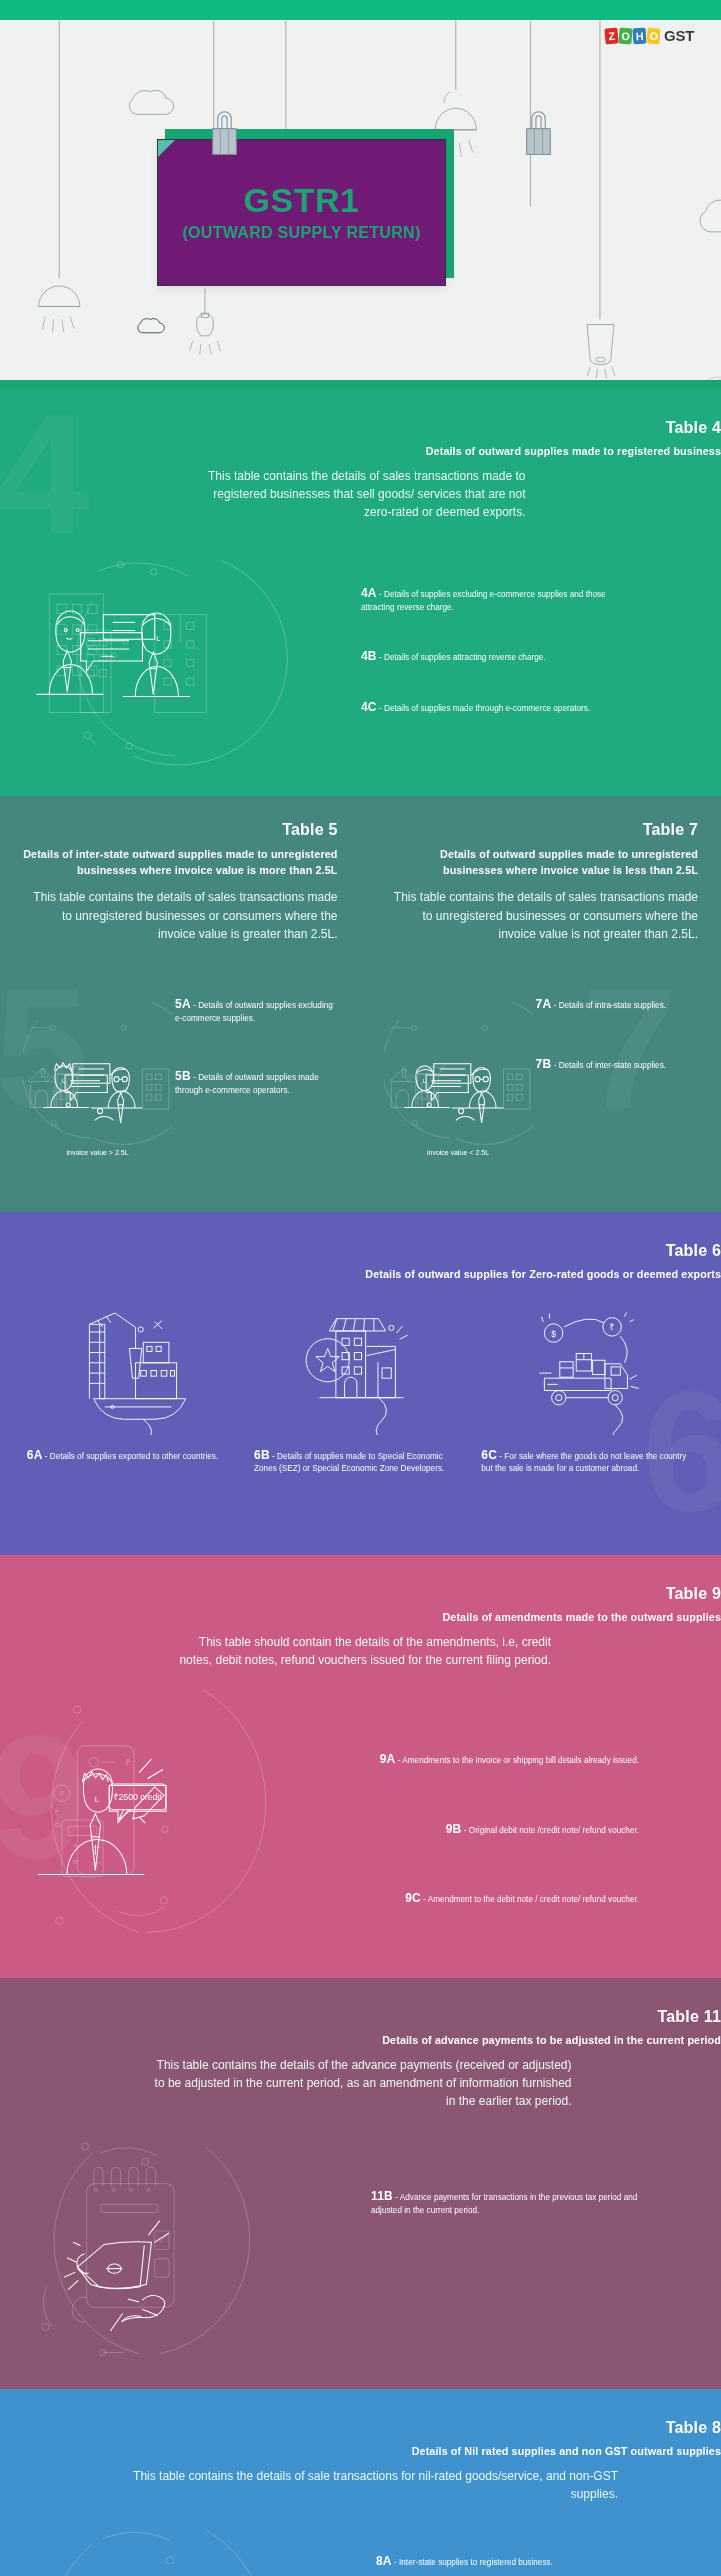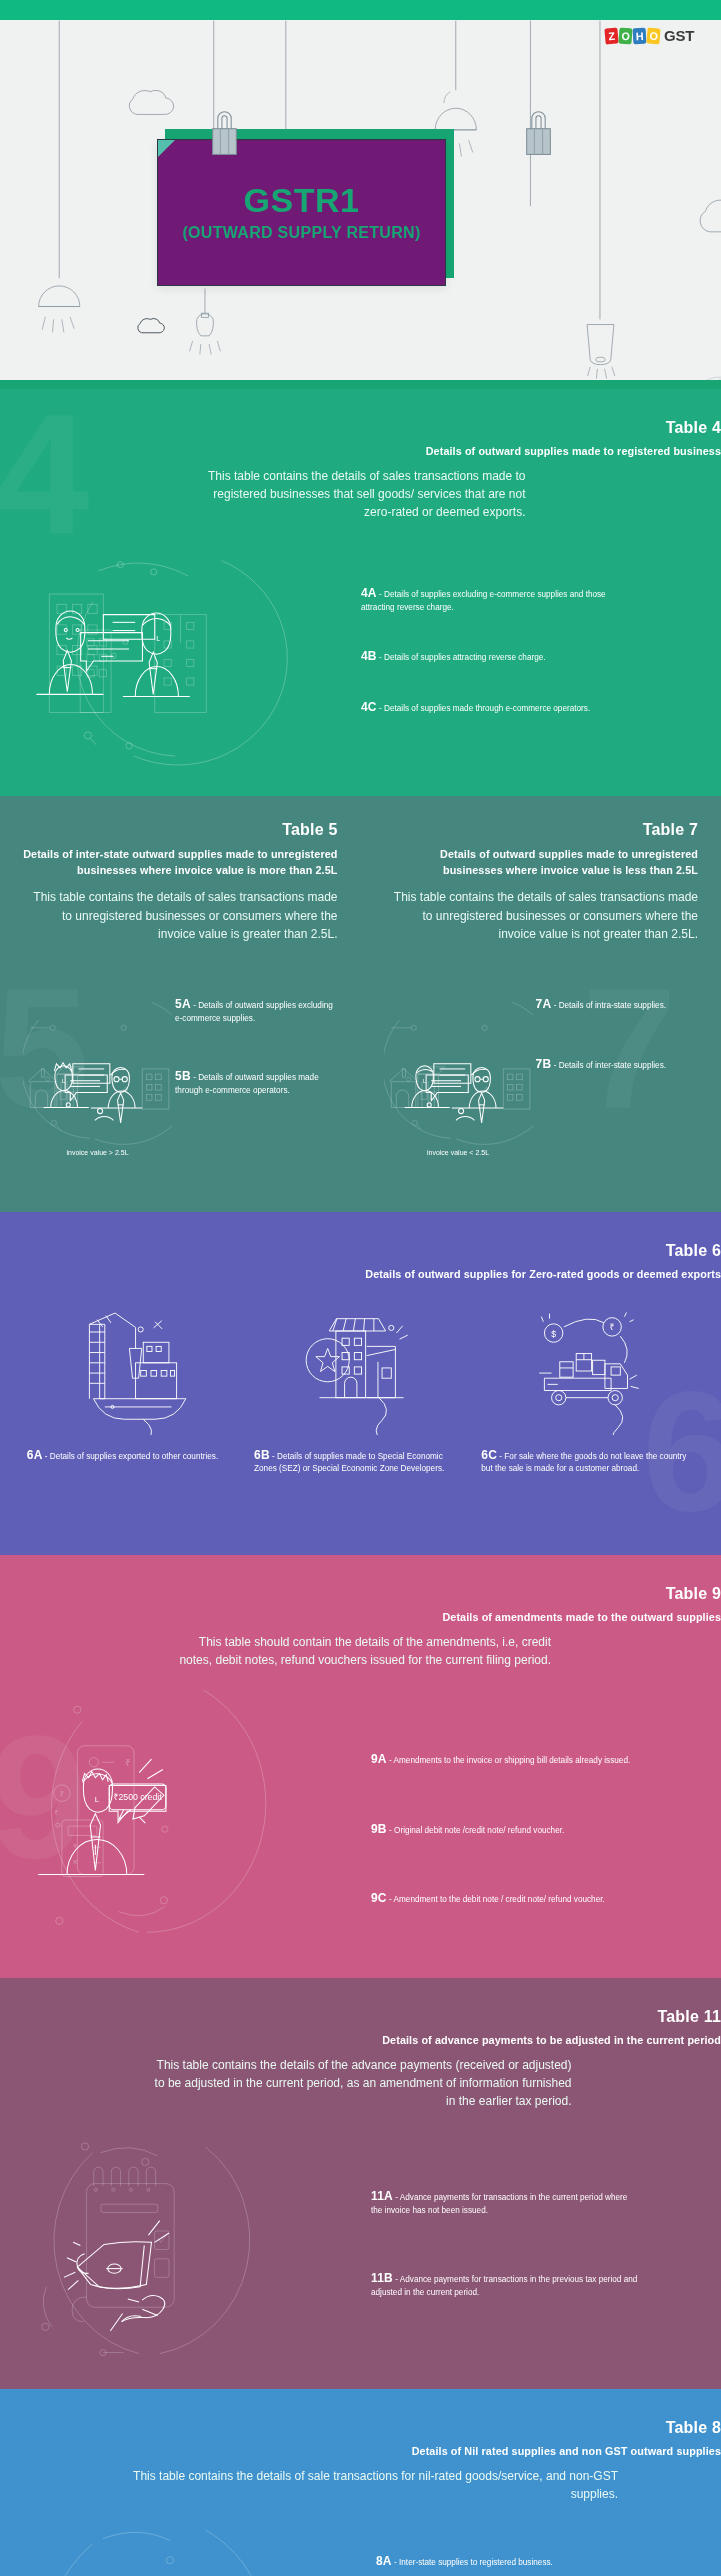--- a/index.html
+++ b/index.html
@@ -83,21 +83,21 @@
   .s6-grid { display:flex; margin-top:26px; padding:0 19.6px; }
   .s6-cell { width:228px; padding:0 7.2px; }
   .s6-art { height:129px; display:flex; align-items:center; justify-content:center; }
   .s6-cell .item { margin-top:12.4px; }
 
   
   .s-pink { background:#cb5b86; min-height:423px; }
   .s-pink .wm { left:-10.3px; top:170px; font-size:175px; color:rgba(255,255,255,0.055); }
   .s9-body { display:flex; margin-top:15.5px; }
   .s9-art { width:371px; height:273px; position:relative; }
-  .s9-list { width:268px; padding-top:67px; }
+  .s9-list { width:268px; padding-top:67px;text-align:right; }
   .s9-list .item { margin-bottom:54px; }
 
   
   .s-maroon { background:#8b5574; min-height:411px; }
   .s-maroon .wm { right:5.2px; top:165px; font-size:170px; color:rgba(255,255,255,0.05); }
   .s11-body { display:flex; margin-top:21.6px; }
   .s11-art { width:371px; height:232px; position:relative; }
   .s11-list { width:268px; padding-top:57px; }
   .s11-list .item { margin-bottom:54px; }
 
@@ -783,24 +783,20 @@
               <path d="M276 326 q16 -14 34 -6 q16 8 6 24 q-12 18 -36 16 q-28 -2 -44 8"></path>
               <path d="M236 368 q14 -16 38 -10"></path>
               <path d="M270 330 l-22 -6"></path>
               <line x1="276" y1="344" x2="306" y2="356"></line>
               <path d="M238 352 l-24 34"></path>
             </g>
           </svg>
         </div>
         <div class="s11-list">
           <div class="item">
-            <b>11A</b> 
-            <span>- Advance payments for transactions in the current period where the  invoice has not been issued.</span>
-          </div>
-          <div class="item">
             <b>11B</b> 
             <span>- Advance payments for transactions in the previous tax period and adjusted in the current period.</span>
           </div>
         </div>
       </div>
     </div>
   </section>
 
   <section class="s-blue">
     <div class="watermark wm">8</div>

